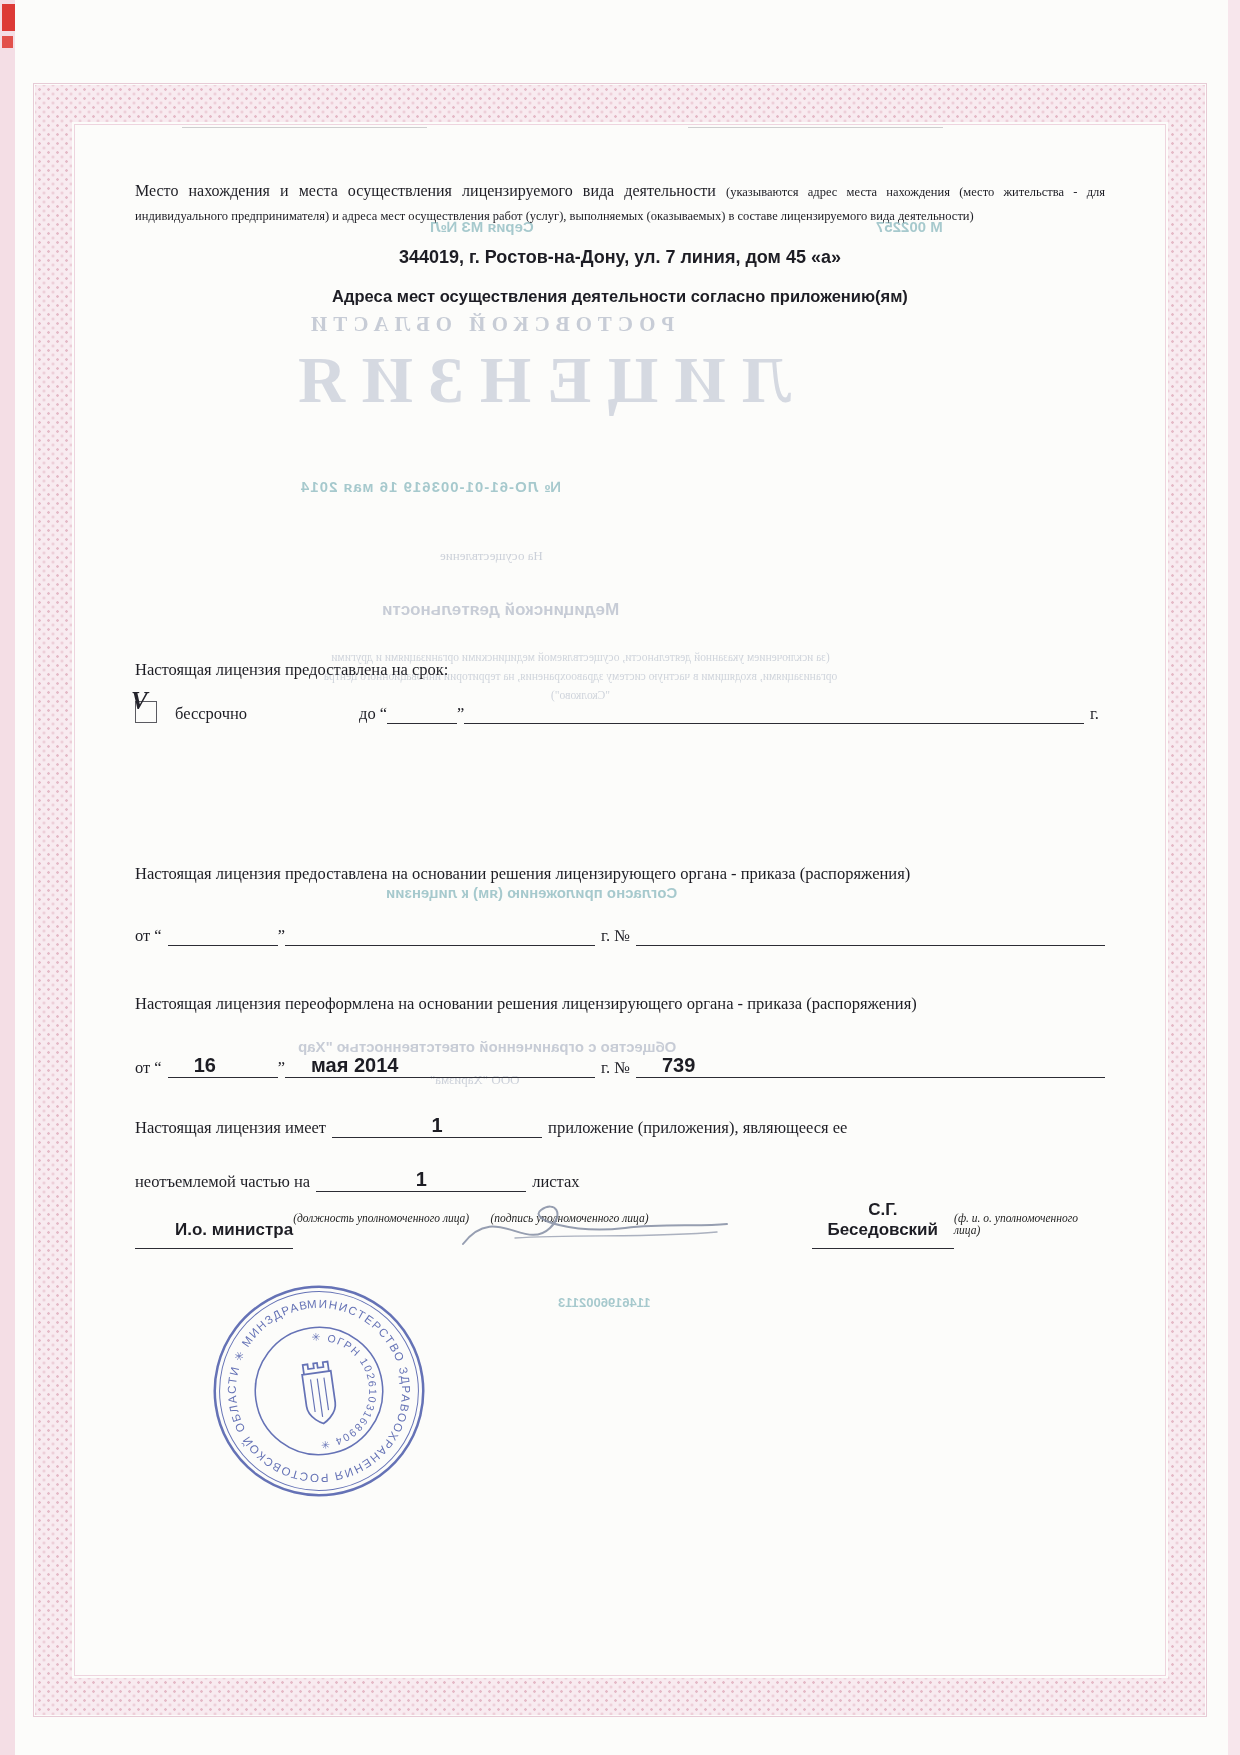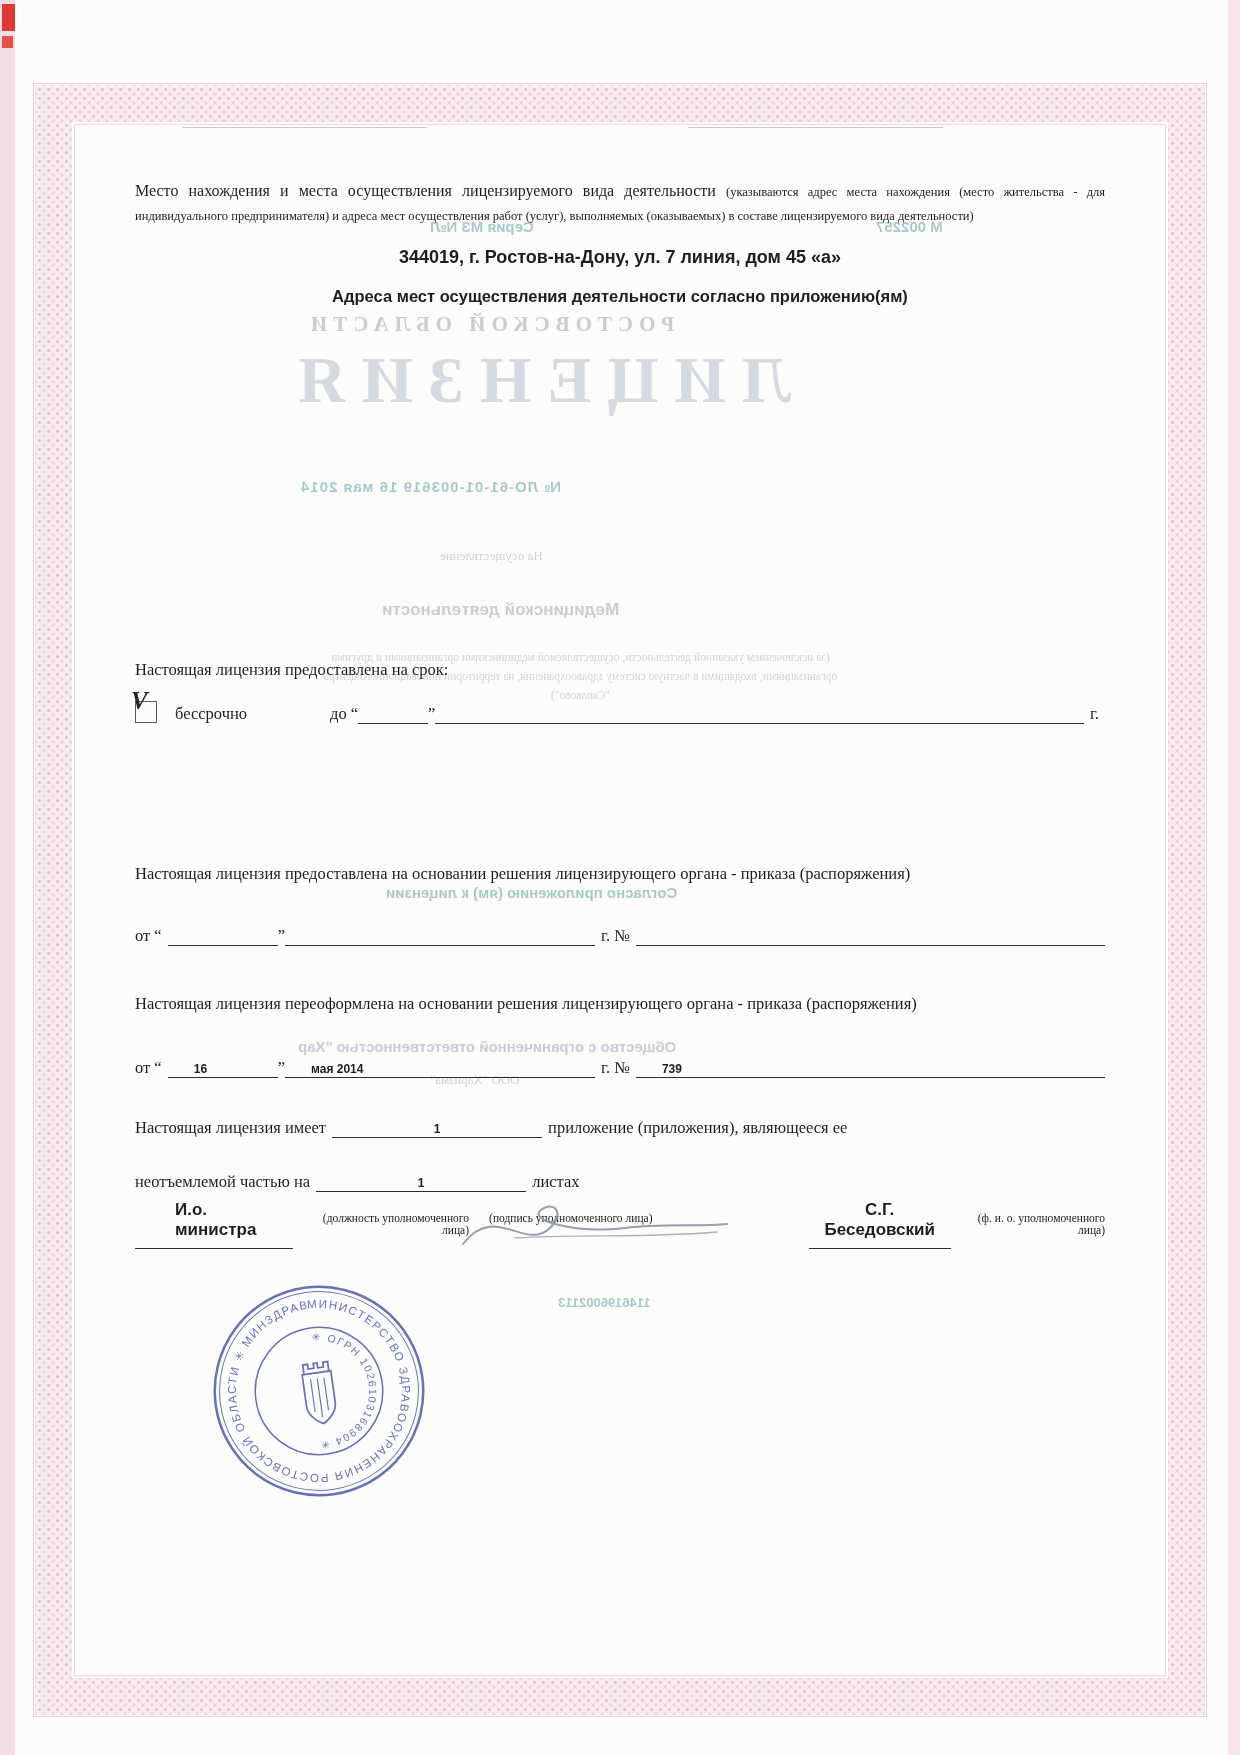--- a/index.html
+++ b/index.html
@@ -61,44 +61,44 @@
   .termlabel{top:660px;font-size:16.5px;}
   .row{position:absolute;left:0;width:970px;display:flex;align-items:flex-end;font-size:16.5px;}
   .termrow{top:698px;height:26px;}
   .grantrow{top:916px;height:30px;}
   .reissuerow{top:1046px;height:32px;}
   .attachrow1{top:1106px;height:32px;}
   .attachrow2{top:1160px;height:32px;}
   .ul{border-bottom:1.6px solid #2c2c34;display:flex;align-items:flex-end;}
   .w70{width:70px;} .w110{width:110px;} .w210{width:210px;} .w310{width:310px;}
   .grow{flex:1 1 auto;}
-  .val{font-family:"Liberation Sans",sans-serif;font-weight:bold;font-size:12px;
+  .val{font-family:"Liberation Sans",sans-serif;font-weight:bold;font-size:20px;
        padding:0 0 2px 26px;line-height:1;}
   .val-center{width:100%;text-align:center;padding-left:0;}
   .cbwrap{position:relative;width:22px;height:22px;margin-bottom:1px;}
   .cb{position:absolute;inset:0;border:1.6px solid #5a5a60;background:transparent;}
   .cbmark{position:absolute;left:-4px;top:-14px;font-family:"Liberation Serif",serif;
           font-style:italic;font-weight:bold;font-size:25px;color:#24242c;}
   .termrow .lbl-bessrochno{margin-left:18px;}
-  .termrow .do-group{margin-left:83px;}
+  .termrow .do-group{margin-left:112px;}
   .smallprint{position:absolute;left:355px;top:740px;width:468px;font-size:12.5px;
               line-height:1.55;letter-spacing:.6px;text-align:justify;color:#2a2a30;}
   .para{font-size:16.5px;line-height:1.75;text-align:justify;}
   .grant-text{top:843px;}
   .reissue-text{top:973px;}
   .mlbl{margin:0 6px 0 6px;}
   .mlbl-first{margin-right:6px;}
   
   .sigblock{position:absolute;left:0;top:1208px;width:970px;display:flex;align-items:flex-end;}
   .sigcol{display:flex;flex-direction:row;}
   .sigcol1{width:340px;}
   .sigcol2{width:300px;margin-left:20px;}
   .sigcol3{flex:1 1 auto;margin-left:25px;}
   .sigline{border-bottom:1.6px solid #2c2c34;height:40px;display:flex;align-items:flex-end;}
-  .sigcaption{font-size:11.5px;text-align:right;padding-top:4px;color:#222;}
+  .sigcaption{font-size:11.5px;text-align:left;padding-top:4px;color:#222;font-style:italic;}
   .pos-label{font-family:"Liberation Sans",sans-serif;font-weight:bold;font-size:17px;
              padding:0 0 8px 40px;}
   .name-label{font-family:"Liberation Sans",sans-serif;font-weight:bold;font-size:17px;
               width:100%;text-align:center;padding-bottom:8px;}
   .signature-svg{position:absolute;left:320px;top:-16px;width:290px;height:72px;pointer-events:none;}
   
   .stamp{position:absolute;left:208px;top:1280px;width:222px;height:222px;z-index:3;
          transform:rotate(-8deg);opacity:.85;}
 </style>
 </head>

